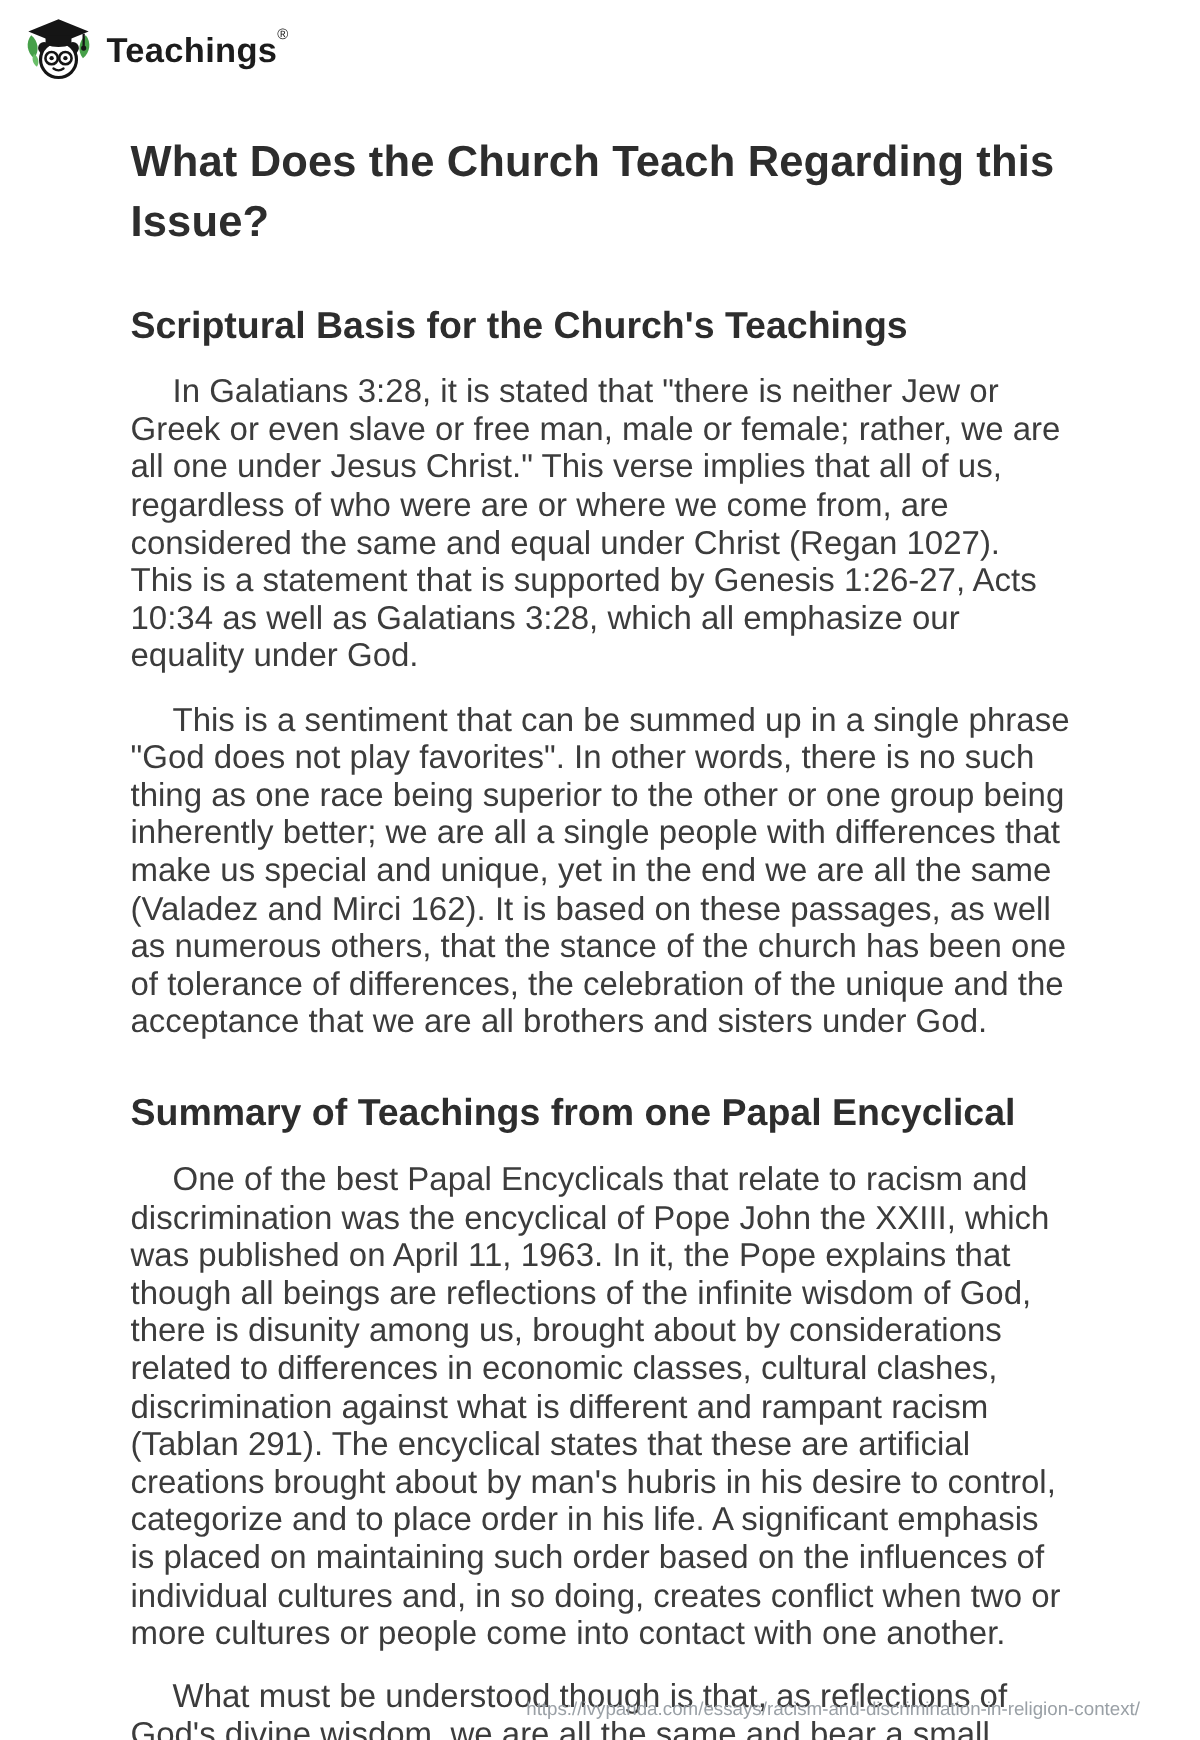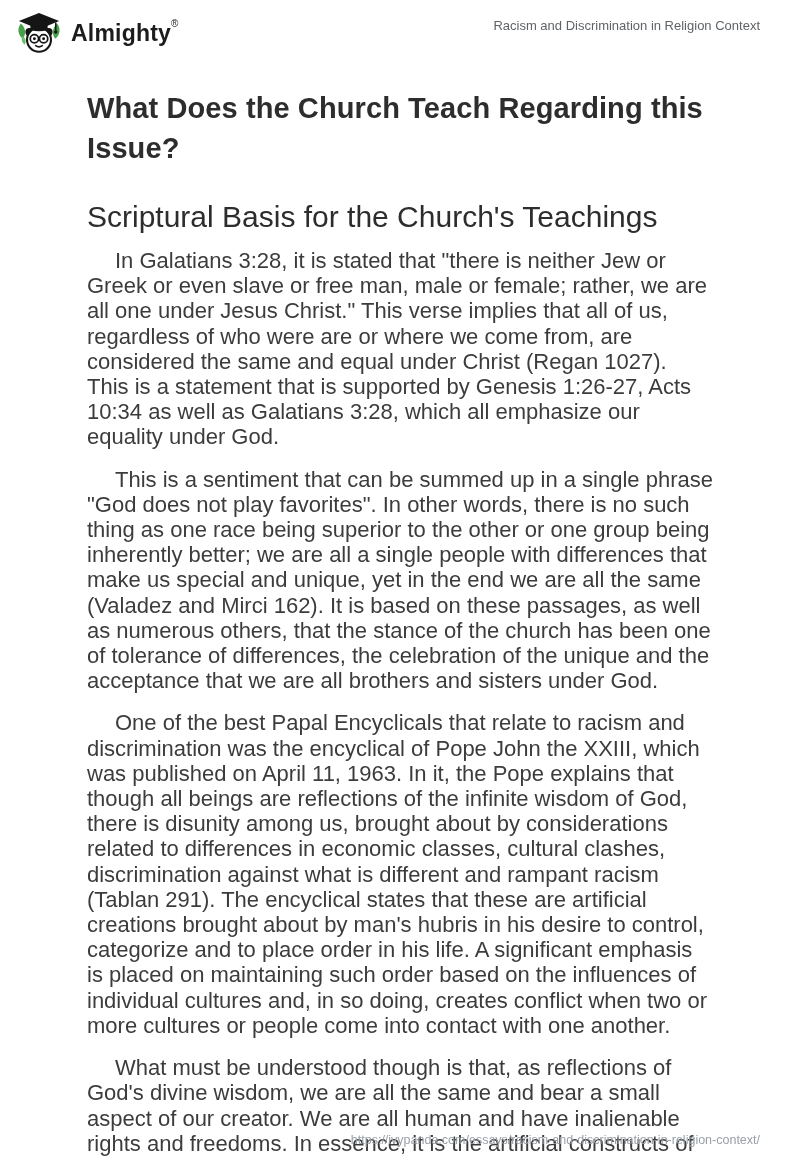--- a/index.html
+++ b/index.html
@@ -53,23 +53,23 @@
   .article { padding: 0 87px; }
   .article h1 {
     font-size: 29px;
     line-height: 40px;
     font-weight: 700;
     color: #2d2d2d;
     margin: 26px 0 14px 0;
     letter-spacing: 0.1px;
   }
   .article h2 {
-    font-size: 30px;
+    font-size: 25px;
     line-height: 30px;
-    font-weight: 400;
+    font-weight: 700;
     color: #2d2d2d;
     margin: 34px 0 16px 0;
   }
   .article p {
     font-size: 22px;
     line-height: 25.2px;
     color: #3c3c3c;
     text-indent: 28px;
     margin: 0 0 17px 0;
   }
@@ -113,32 +113,32 @@
 
           <path d="M20.5 37.2 q3.5 2.6 7 0" fill="none" stroke="#151515" stroke-width="1.6" stroke-linecap="round"></path>
 
           <path d="M24 3 L45 11.5 L24 20 L3 11.5 Z" fill="#151515"></path>
           <path d="M15 14.5 L33 14.5 L33 20.5 Q24 24 15 20.5 Z" fill="#151515"></path>
 
           <line x1="41.5" y1="13" x2="41.5" y2="21.5" stroke="#151515" stroke-width="1.6"></line>
           <circle cx="41.5" cy="23" r="1.8" fill="#151515"></circle>
         </svg>
       </span>
-      <span class="brand-name"><span>Almighty</span><sup class="brand-reg">®</sup></span>
+      <span class="brand-name"><span>Teachings</span><sup class="brand-reg">®</sup></span>
     </div>
-    <div class="doc-title">Racism and Discrimination in Religion Context</div>
   </header>
 
   <main class="article">
     <h1>What Does the Church Teach Regarding this Issue?</h1>
 
     <h2>Scriptural Basis for the Church's Teachings</h2>
     <p>In Galatians 3:28, it is stated that "there is neither Jew or Greek or even slave or free man, male or female; rather, we are all one under Jesus Christ." This verse implies that all of us, regardless of who were are or where we come from, are considered the same and equal under Christ (Regan 1027). This is a statement that is supported by Genesis 1:26-27, Acts 10:34 as well as Galatians 3:28, which all emphasize our equality under God.</p>
     <p>This is a sentiment that can be summed up in a single phrase "God does not play favorites". In other words, there is no such thing as one race being superior to the other or one group being inherently better; we are all a single people with differences that make us special and unique, yet in the end we are all the same (Valadez and Mirci 162). It is based on these passages, as well as numerous others, that the stance of the church has been one of tolerance of differences, the celebration of the unique and the acceptance that we are all brothers and sisters under God.</p>
 
+    <h2>Summary of Teachings from one Papal Encyclical</h2>
     <p>One of the best Papal Encyclicals that relate to racism and discrimination was the encyclical of Pope John the XXIII, which was published on April 11, 1963. In it, the Pope explains that though all beings are reflections of the infinite wisdom of God, there is disunity among us, brought about by considerations related to differences in economic classes, cultural clashes, discrimination against what is different and rampant racism (Tablan 291). The encyclical states that these are artificial creations brought about by man's hubris in his desire to control, categorize and to place order in his life. A significant emphasis is placed on maintaining such order based on the influences of individual cultures and, in so doing, creates conflict when two or more cultures or people come into contact with one another.</p>
     <p>What must be understood though is that, as reflections of God's divine wisdom, we are all the same and bear a small aspect of our creator. We are all human and have inalienable rights and freedoms. In essence, it is the artificial constructs of society as we have come to know them today that have caused people to lean towards discrimination and racism. Society has begun to take on a different meaning wherein it is praised on the same pedestal as the Lord Almighty where groups of people emphasize they are better than others by belonging to a particular society (Finn 136).</p>
   </main>
 
   <footer class="footer">
     <a class="source-url" href="#">https://ivypanda.com/essays/racism-and-discrimination-in-religion-context/</a>
   </footer>
 
 </div>
 

